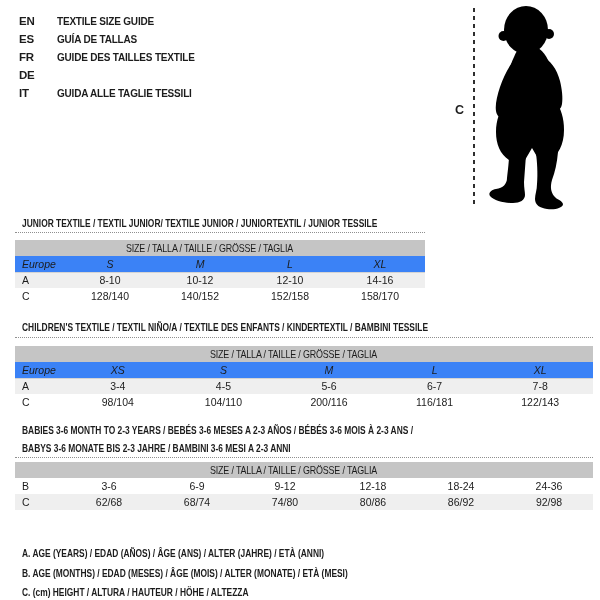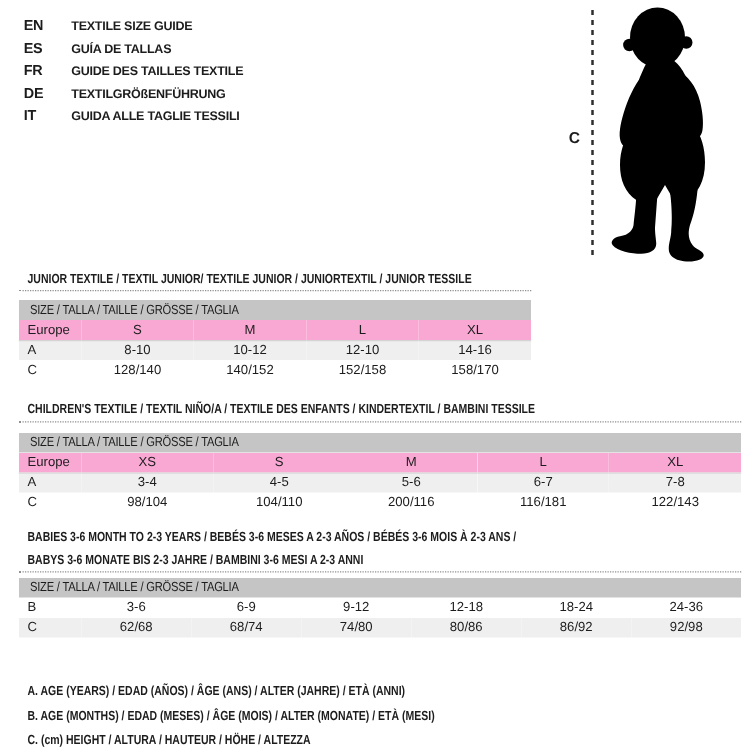--- a/index.html
+++ b/index.html
@@ -35,26 +35,26 @@
     white-space:nowrap;transform:scaleX(0.8);transform-origin:left top;line-height:18px;
   }
   .dotted-rule{position:absolute;left:15px;height:0;border-top:1px dotted var(--rule);}
   
   table.sizes{position:absolute;left:15px;border-collapse:collapse;table-layout:fixed;}
   table.sizes td{
     height:16px;font-size:10.5px;text-align:center;vertical-align:middle;
     white-space:nowrap;overflow:hidden;color:var(--text);
   }
   table.sizes td.lbl{text-align:left;padding-left:7px;}
-  tr.bar td{background:var(--header-bar);text-align:left;padding-left:9px;margin-top:25px;}
+  tr.bar td{background:var(--header-bar);text-align:center;padding-left:9px;margin-top:25px;}
   tr.bar .bar-text{
     display:inline-block;font-size:10.5px;letter-spacing:-0.2px;
     transform:scaleX(0.85);transform-origin:left center;white-space:nowrap;
   }
-  tr.hdr td{background:#f9a8d4;border-bottom:1px solid var(--row-line);}
+  tr.hdr td{background:#3b82f6;border-bottom:1px solid var(--row-line);font-style:italic;}
   tr.alt td{background:var(--row-alt);}
   tr.plain td{background:#fff;}
   
   .footnotes{position:absolute;left:22px;top:544px;}
   .footnote{
     font-weight:bold;font-size:10.5px;line-height:19.5px;white-space:nowrap;
     transform:scaleX(0.8);transform-origin:left top;
   }
 </style>
 </head>
@@ -68,21 +68,20 @@
   <div class="lang-row">
     <span class="lang-code">ES</span>
     <span class="lang-label">GUÍA DE TALLAS</span>
   </div>
   <div class="lang-row">
     <span class="lang-code">FR</span>
     <span class="lang-label">GUIDE DES TAILLES TEXTILE</span>
   </div>
   <div class="lang-row">
     <span class="lang-code">DE</span>
-    <span class="lang-label">TEXTILGRÖßENFÜHRUNG</span>
   </div>
   <div class="lang-row">
     <span class="lang-code">IT</span>
     <span class="lang-label">GUIDA ALLE TAGLIE TESSILI</span>
   </div>
 </div>
 
 <div class="figure-area">
   <div class="height-line"></div>
   <span class="height-label">C</span>

